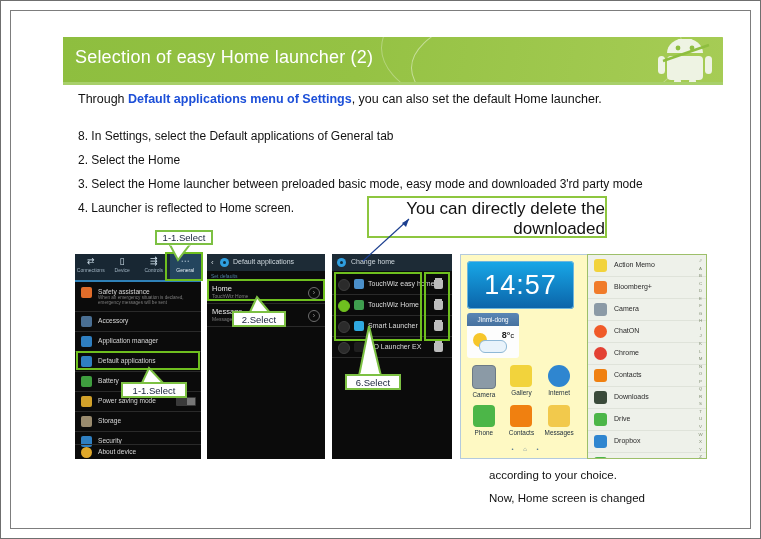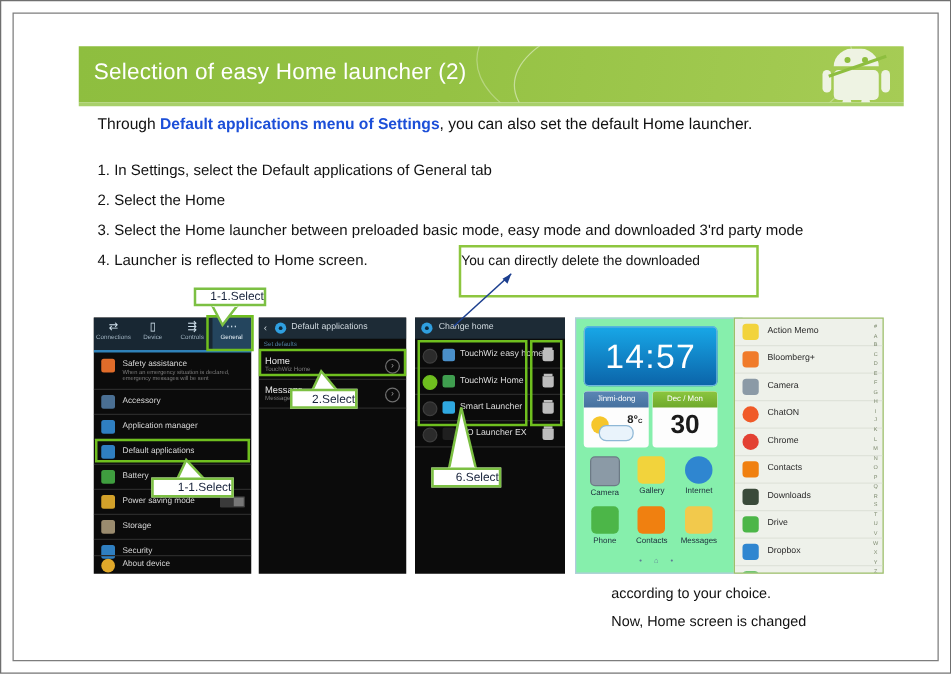--- a/index.html
+++ b/index.html
@@ -20,21 +20,21 @@
   .droid{position:absolute;right:8px;top:2px;width:60px;height:44px;}
 
   
   .intro{position:absolute;left:67px;top:81px;font-size:12.5px;color:#111;white-space:nowrap;}
   .intro b{color:#1c4fd8;}
   .steps{position:absolute;left:67px;top:118px;font-size:12px;color:#111;}
   .steps div{margin-bottom:10px;white-space:nowrap;}
 
   
   .note{position:absolute;left:356px;top:185px;width:240px;height:42px;border:2px solid #8dc63f;
-        background:#fff;font-size:11px;color:#111;text-align:left;line-height:20px;padding-top:1px;box-sizing:border-box;}
+        background:#fff;font-size:17px;color:#111;text-align:right;line-height:20px;padding-top:1px;box-sizing:border-box;}
 
   
   .panel{position:absolute;background:#0b0b0b;overflow:hidden;}
   .sep{position:absolute;height:1px;background:#2a2a2a;left:0;right:0;}
 
   
   #p1{left:64px;top:243px;width:126px;height:205px;}
   .tabs{position:absolute;left:0;top:0;width:100%;height:26px;background:#182733;display:flex;}
   .tab{flex:1;position:relative;text-align:center;color:#9fb2c0;font-size:5px;padding-top:13px;box-sizing:border-box;}
   .tab.on{background:#24455e;color:#e8f1f7;}
@@ -71,21 +71,21 @@
   .rad{position:absolute;left:6px;top:5px;width:10px;height:10px;border-radius:50%;background:#2b2b2b;border:1px solid #3d3d3d;}
   .rad.on{background:#6fbf1f;border-color:#6fbf1f;}
   .appic{position:absolute;left:22px;top:5px;width:10px;height:10px;border-radius:2px;}
   .r3t{position:absolute;left:36px;top:6px;font-size:7px;color:#dcdcdc;white-space:nowrap;}
   .trash{position:absolute;right:9px;top:4px;width:9px;height:11px;}
   .trash i{position:absolute;left:0;top:2px;width:9px;height:9px;background:#bdbdbd;display:block;
            border-radius:0 0 2px 2px;}
   .trash u{position:absolute;left:1px;top:0;width:7px;height:2px;background:#bdbdbd;display:block;}
 
   
-  #p4{left:449px;top:243px;width:134px;height:205px;background:#86efac;border:1px solid #b3cadd;box-sizing:border-box;}
+  #p4{left:449px;top:243px;width:134px;height:205px;background:#fef9c3;border:1px solid #b3cadd;box-sizing:border-box;}
   .clock{position:absolute;left:6px;top:6px;width:107px;height:48px;border-radius:4px;
          background:linear-gradient(#18a8e8,#0b63a8);box-shadow:0 0 0 1px #6fb6dd inset;}
   .clock span{position:absolute;left:0;right:0;top:9px;text-align:center;font-size:27px;color:#fff;letter-spacing:1px;}
   .wcard{position:absolute;left:6px;top:58px;width:52px;height:45px;background:#fdfdfd;border-radius:3px;overflow:hidden;}
   .dcard{position:absolute;left:61px;top:58px;width:52px;height:45px;background:#fdfdfd;border-radius:3px;overflow:hidden;}
   .chead{position:absolute;left:0;top:0;width:100%;height:13px;font-size:6.3px;color:#fff;text-align:center;line-height:13px;}
   .wcard .chead{background:linear-gradient(#5b86b5,#46719f);}
   .dcard .chead{background:linear-gradient(#8cc63f,#6fa92c);}
   .temp{position:absolute;right:5px;top:17px;font-size:9px;color:#222;font-weight:bold;}
   .temp i{font-size:5px;font-style:normal;}
@@ -102,21 +102,21 @@
   
   #p5{left:576px;top:243px;width:120px;height:205px;background:#eef1ea;border:1px solid #9dbf6a;box-sizing:border-box;}
   .arow{position:relative;height:21px;border-bottom:1px solid #dfe3da;}
   .arow .sq{position:absolute;left:6px;top:4px;width:13px;height:13px;border-radius:3px;}
   .arow .nm{position:absolute;left:26px;top:6px;font-size:7px;color:#2a2a2a;}
   .alpha{position:absolute;right:1px;top:2px;width:9px;text-align:center;font-size:4.4px;color:#7d8a6e;line-height:7.55px;}
 
   
   .hl{position:absolute;border:2px solid #6fbf1f;box-sizing:border-box;}
   .callout{position:absolute;border:2px solid #7cc043;background:#fff;font-size:9.5px;color:#16213a;
-           text-align:right;box-sizing:border-box;z-index:7;}
+           text-align:center;box-sizing:border-box;z-index:7;}
   svg.ptr{position:absolute;overflow:visible;z-index:6;}
 
   .nowtxt{position:absolute;left:478px;top:453px;font-size:11.5px;color:#111;line-height:23px;}
 </style>
 </head>
 <body>
 
 <div class="page">
  <div class="inner">
 
@@ -138,21 +138,21 @@
       <path d="M8 22 L54 6" stroke="#8ebe3f" stroke-width="2.4" fill="none"></path>
     </svg>
   </div>
   <div class="hdr-rule"></div>
 
   <div class="intro">
     <span>Through </span><b>Default applications menu of Settings</b><span>, you can also set the default Home launcher.</span>
   </div>
 
   <div class="steps">
-    <div>1. In Settings, select the Default applications of General tab</div>
+    <div>8. In Settings, select the Default applications of General tab</div>
     <div>2. Select the Home</div>
     <div>3. Select the Home launcher between preloaded basic mode, easy mode and downloaded 3'rd party mode</div>
     <div>4. Launcher is reflected to Home screen.</div>
   </div>
 
   <div class="note">
     <div>You can directly delete the downloaded</div>
   </div>
   <svg class="ptr" style="left:330px;top:205px;width:80px;height:50px">
     <line x1="68" y1="3" x2="22" y2="45" stroke="#1c3f8f" stroke-width="1.2"></line>
@@ -328,24 +328,20 @@
 
   <div class="panel" id="p4">
     <div class="clock">
       <span>14:57</span>
     </div>
     <div class="wcard">
       <div class="chead">Jinmi-dong</div>
       <div class="sun"></div>
       <div class="cloud"></div>
       <div class="temp"><span>8</span>°<i>C</i></div>
-    </div>
-    <div class="dcard">
-      <div class="chead">Dec / Mon</div>
-      <div class="dnum">30</div>
     </div>
     <div class="hicons">
       <div class="hrow">
         <div class="hic">
           <div class="sq" style="background:#8b9aa6;border:1px solid #6c7a85"></div>
           <div class="nm">Camera</div>
         </div>
         <div class="hic">
           <div class="sq" style="background:#f2d33c"></div>
           <div class="nm">Gallery</div>

